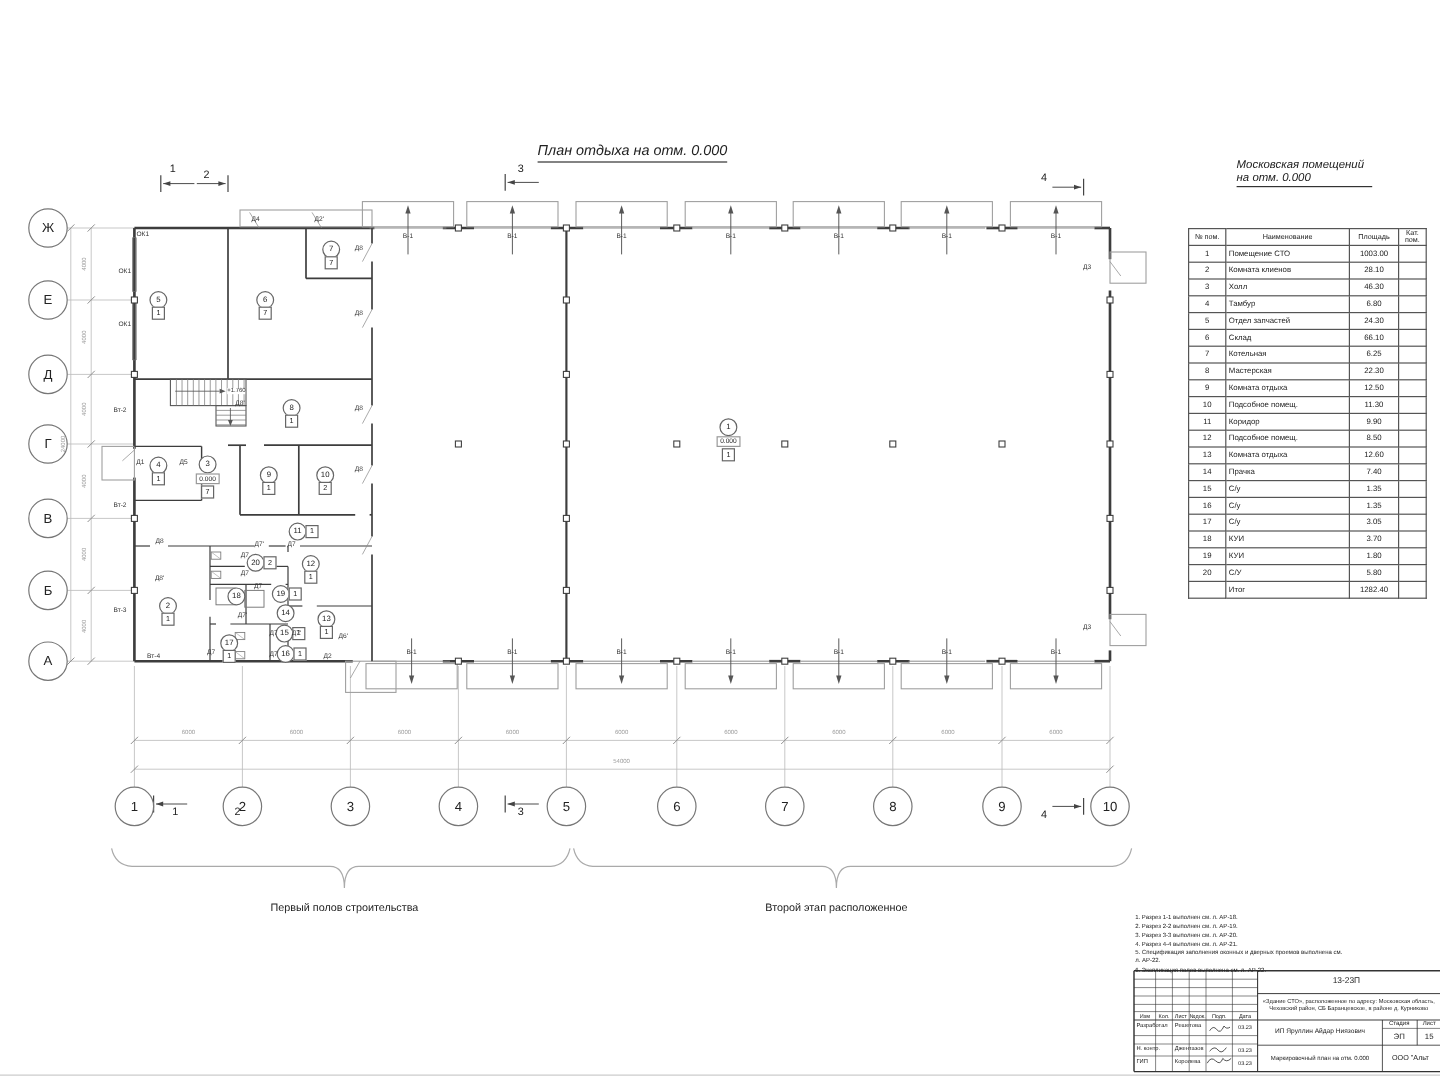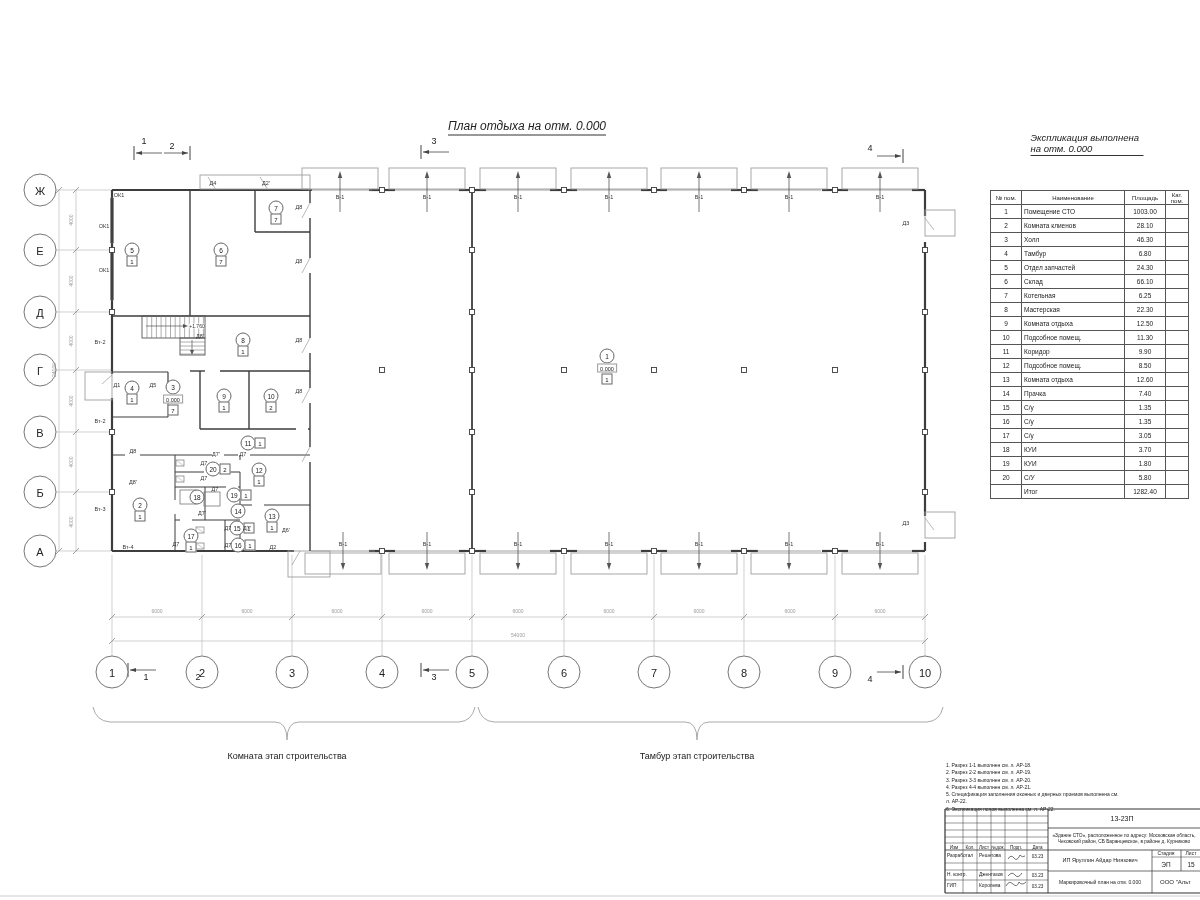--- a/index.html
+++ b/index.html
@@ -339,21 +339,21 @@
       <line x1="1181" y1="850" x2="1181" y2="871" stroke="#333" stroke-width="0.7"></line>
       <line x1="1152" y1="857" x2="1200" y2="857" stroke="#333" stroke-width="0.5"></line>
       <line x1="1048" y1="871" x2="1200" y2="871" stroke="#333" stroke-width="0.7"></line>
       <path d="M1008,859 q3,-5 6,-1 t6,-3 q2,3 5,1" stroke="#333" stroke-width="0.7" fill="none"></path>
       <path d="M1008,876 q4,-5 7,-1 t7,-2" stroke="#333" stroke-width="0.7" fill="none"></path>
       <path d="M1006,886 q3,-6 7,-2 t6,-2 q3,4 7,0" stroke="#333" stroke-width="0.7" fill="none"></path>
       <line x1="0" y1="896" x2="1200" y2="896" stroke="#ccc" stroke-width="1"></line>
     </svg>
 
   <div class="title">План отдыха на отм. 0.000</div>
-  <div class="title2">Экспликация выполнена на отм. 0.000</div>
+  <div class="title2">Московская помещений на отм. 0.000</div>
 
   <div id="labels">
       <div class="bub" style="left: 40px; top: 190px;">Ж</div>
       <div class="bub" style="left: 40px; top: 250px;">Е</div>
       <div class="bub" style="left: 40px; top: 312px;">Д</div>
       <div class="bub" style="left: 40px; top: 370px;">Г</div>
       <div class="bub" style="left: 40px; top: 432px;">В</div>
       <div class="bub" style="left: 40px; top: 492px;">Б</div>
       <div class="bub" style="left: 40px; top: 551px;">А</div>
       <div class="bub" style="left: 112px; top: 672px;">1</div>
@@ -621,22 +621,22 @@
 
   <div id="notes">
       <div>1. Разрез 1-1 выполнен см. л. АР-18.</div>
       <div>2. Разрез 2-2 выполнен см. л. АР-19.</div>
       <div>3. Разрез 3-3 выполнен см. л. АР-20.</div>
       <div>4. Разрез 4-4 выполнен см. л. АР-21.</div>
       <div>5. Спецификация заполнения оконных и дверных проемов выполнена см. л. АР-22.</div>
       <div>6. Экспликация полов выполнена см. л. АР-22.</div>
     </div>
 
-  <div class="stage" style="left:287px;top:756px">Комната этап строительства</div>
-  <div class="stage" style="left:697px;top:756px">Тамбур этап строительства</div>
+  <div class="stage" style="left:287px;top:756px">Первый полов строительства</div>
+  <div class="stage" style="left:697px;top:756px">Второй этап расположенное</div>
 
   <div class="tbt" style="left:1122px;top:818px;font-size:7px">13-23П</div>
   <div class="tbt" style="left:1124px;top:839px;font-size:4.8px;white-space:normal;width:150px;text-align:center;line-height:1.25">«Здание СТО», расположенное по адресу: Московская область, Чеховский район, СБ Баранцевское, в районе д. Курниково</div>
   <div class="tbt" style="left:1100px;top:860px">ИП Яруллин Айдар Ниязович</div>
   <div class="tbt" style="left:1166px;top:853px;font-size:5px">Стадия</div>
   <div class="tbt" style="left:1191px;top:853px;font-size:5px">Лист</div>
   <div class="tbt" style="left:1166px;top:864px;font-size:6.5px">ЭП</div>
   <div class="tbt" style="left:1191px;top:864px;font-size:6.5px">15</div>
   <div class="tbt" style="left:1100px;top:882px;font-size:5px">Маркировочный план на отм. 0.000</div>
   <div class="tbl" style="left:1160px;top:879px;font-size:6px">ООО "Альт</div>

